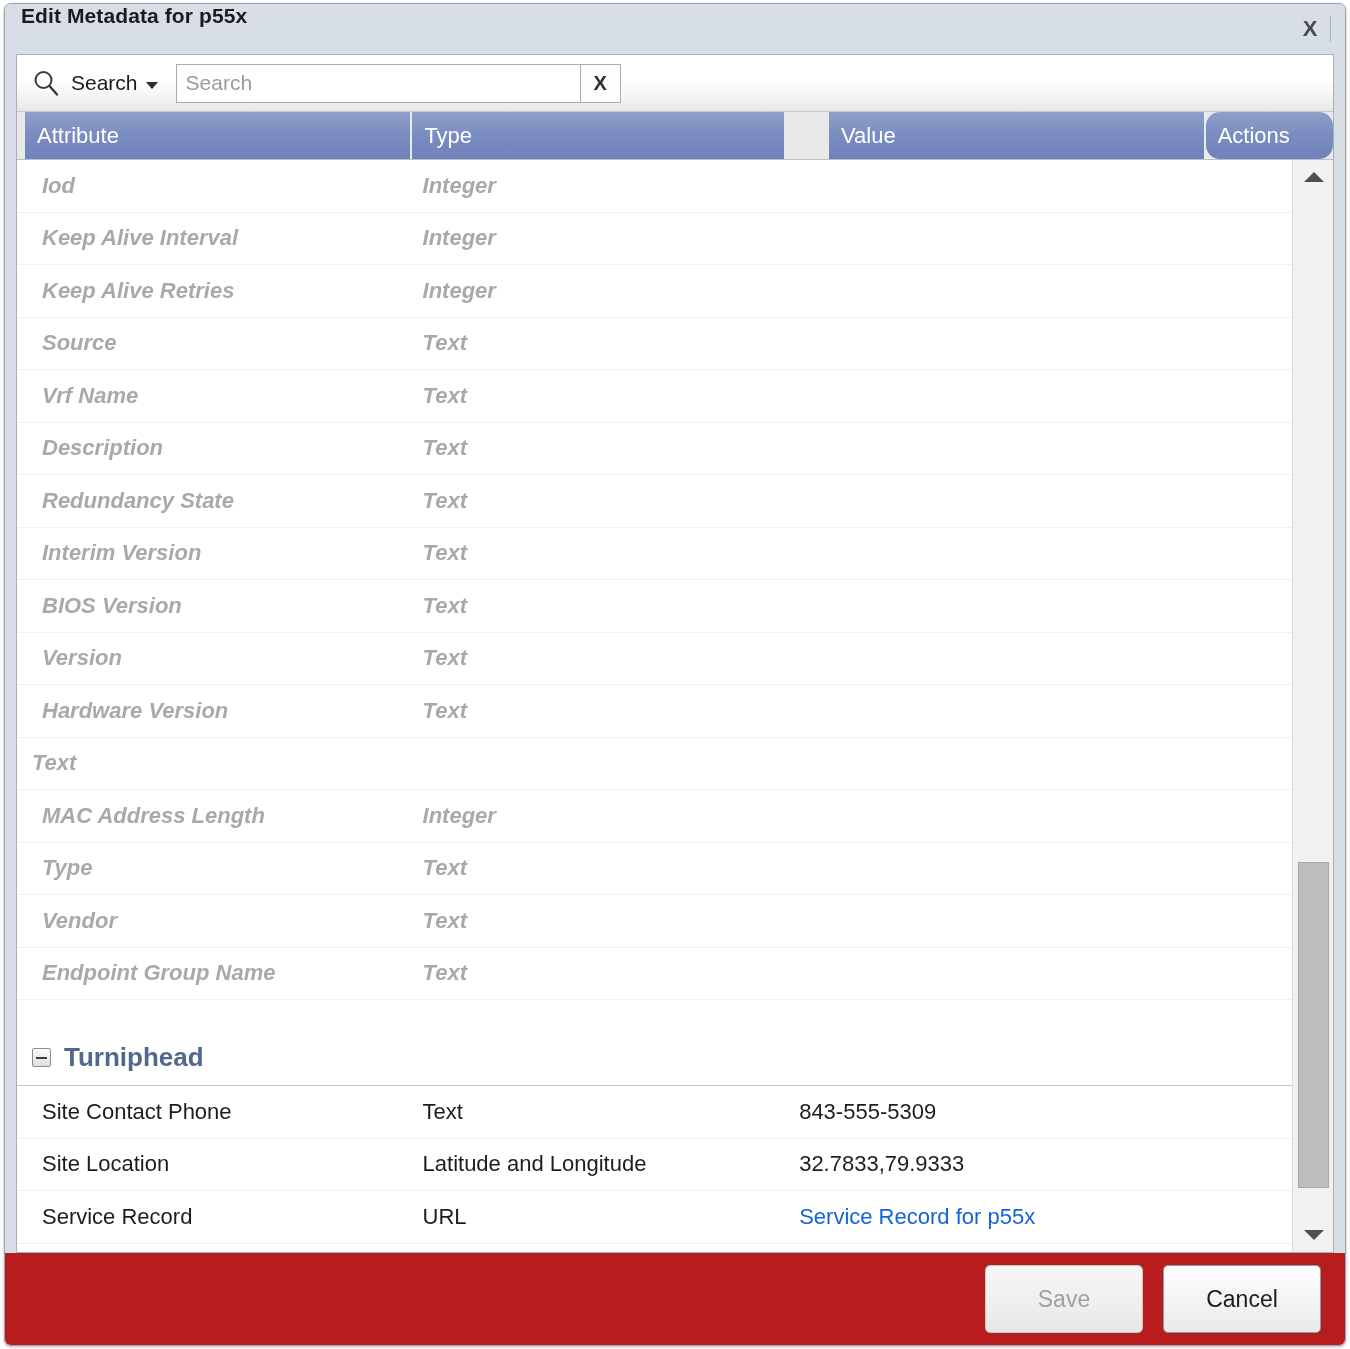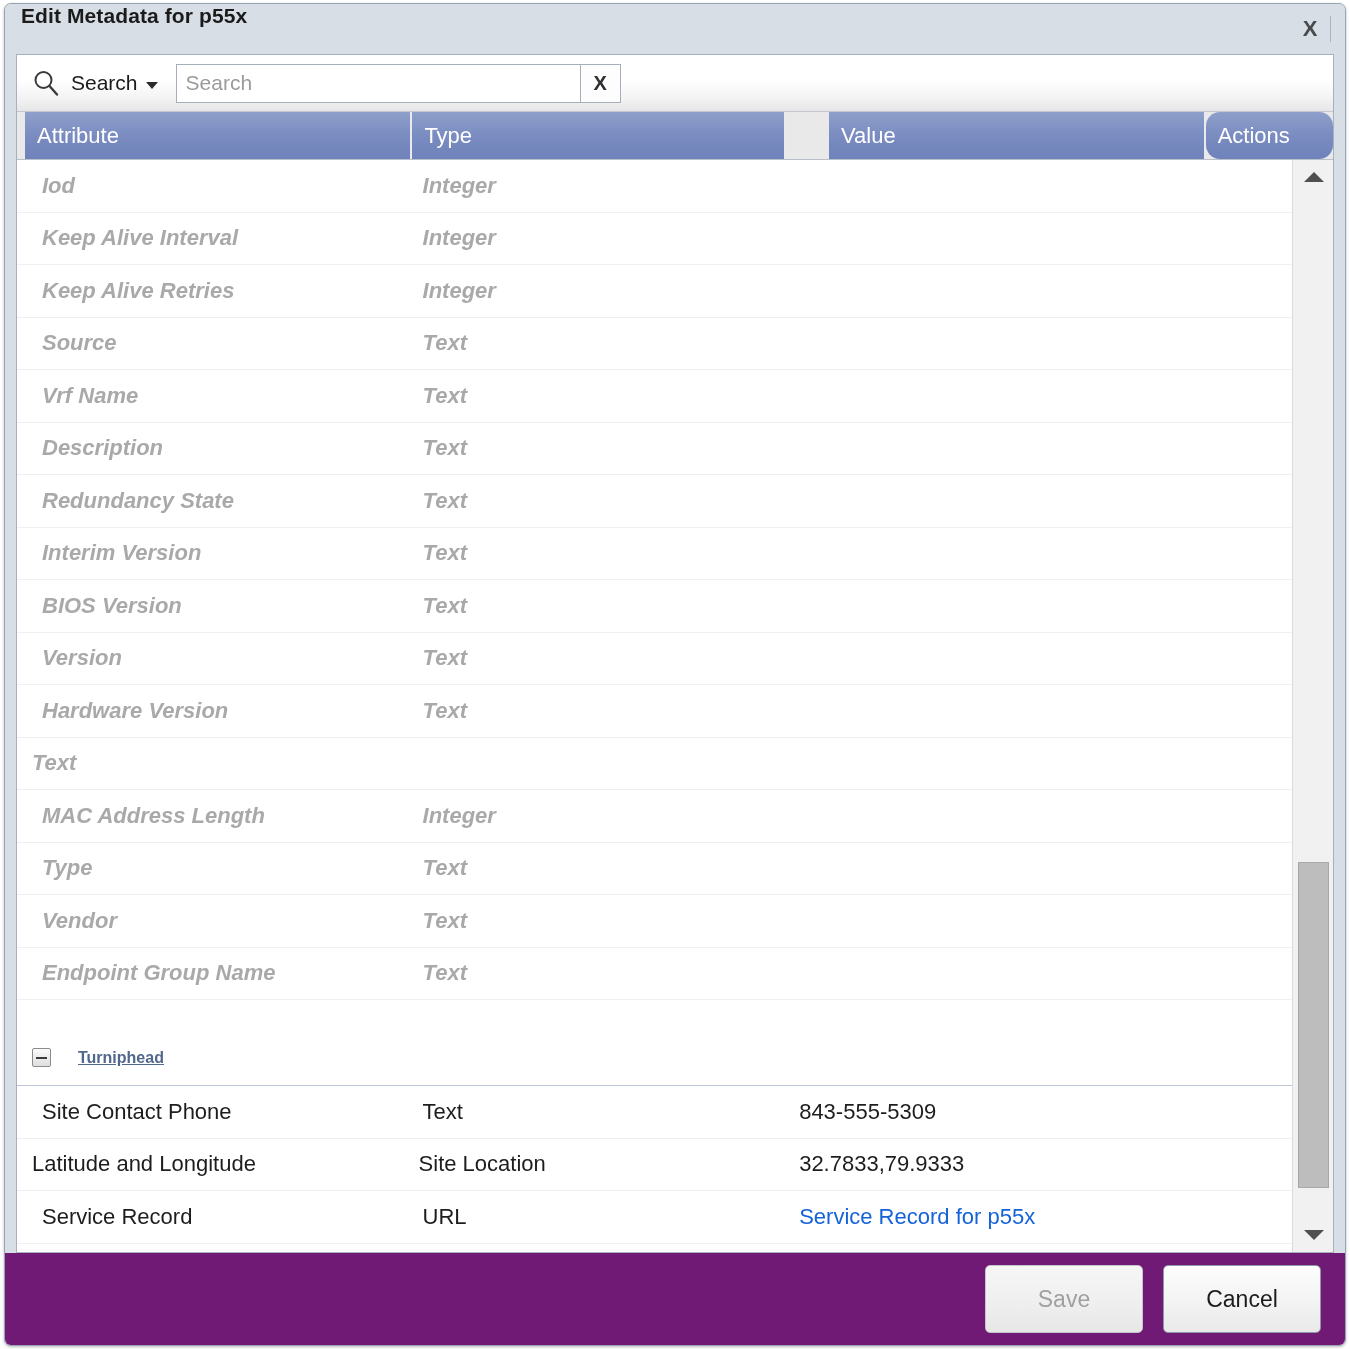--- a/index.html
+++ b/index.html
@@ -214,25 +214,24 @@
     flex: 0 0 auto;
   }
   .group-toggle::before {
     content: "";
     position: absolute;
     left: 3px; top: 8px;
     width: 11px; height: 2px;
     background: #3b3b3b;
   }
   .group-name {
-    margin-left: 27px;
-    font-size: 16px;
+    margin-left: 13px;
+    font-size: 26px;
     font-weight: bold;
     color: #51688c;
-    text-decoration: underline;
   }
   .row.spacer { height: 30px; border-bottom: none; }
 
   
   .vscroll {
     flex: 0 0 41px;
     width: 41px;
     background: #f1f1f1;
     border-left: 1px solid #dcdcdc;
     position: relative;
@@ -265,21 +264,21 @@
     height: 326px;
     background: #bdbdbd;
     border: 1px solid #a8a8a8;
     cursor: pointer;
   }
 
   
   .footer {
     flex: 0 0 92px;
     height: 92px;
-    background: #701a75;
+    background: #b91c1c;
     display: flex;
     align-items: center;
     justify-content: flex-end;
     padding-right: 24px;
     gap: 20px;
   }
   .btn {
     width: 158px;
     height: 68px;
     border-radius: 5px;
@@ -440,22 +439,22 @@
             <span class="group-toggle"></span>
             <span class="group-name">Turniphead</span>
           </div>
           <div class="row editable">
             <div class="cell attr">Site Contact Phone</div>
             <div class="cell type">Text</div>
             <div class="cell value">843-555-5309</div>
             <div class="cell act"></div>
           </div>
           <div class="row editable">
+            <div class="cell attr">Site Location</div>
             <div class="cell type">Latitude and Longitude</div>
-            <div class="cell attr">Site Location</div>
             <div class="cell value">32.7833,79.9333</div>
             <div class="cell act"></div>
           </div>
           <div class="row editable">
             <div class="cell attr">Service Record</div>
             <div class="cell type">URL</div>
             <div class="cell value"><a>Service Record for p55x</a></div>
             <div class="cell act"></div>
           </div>
         </div>

